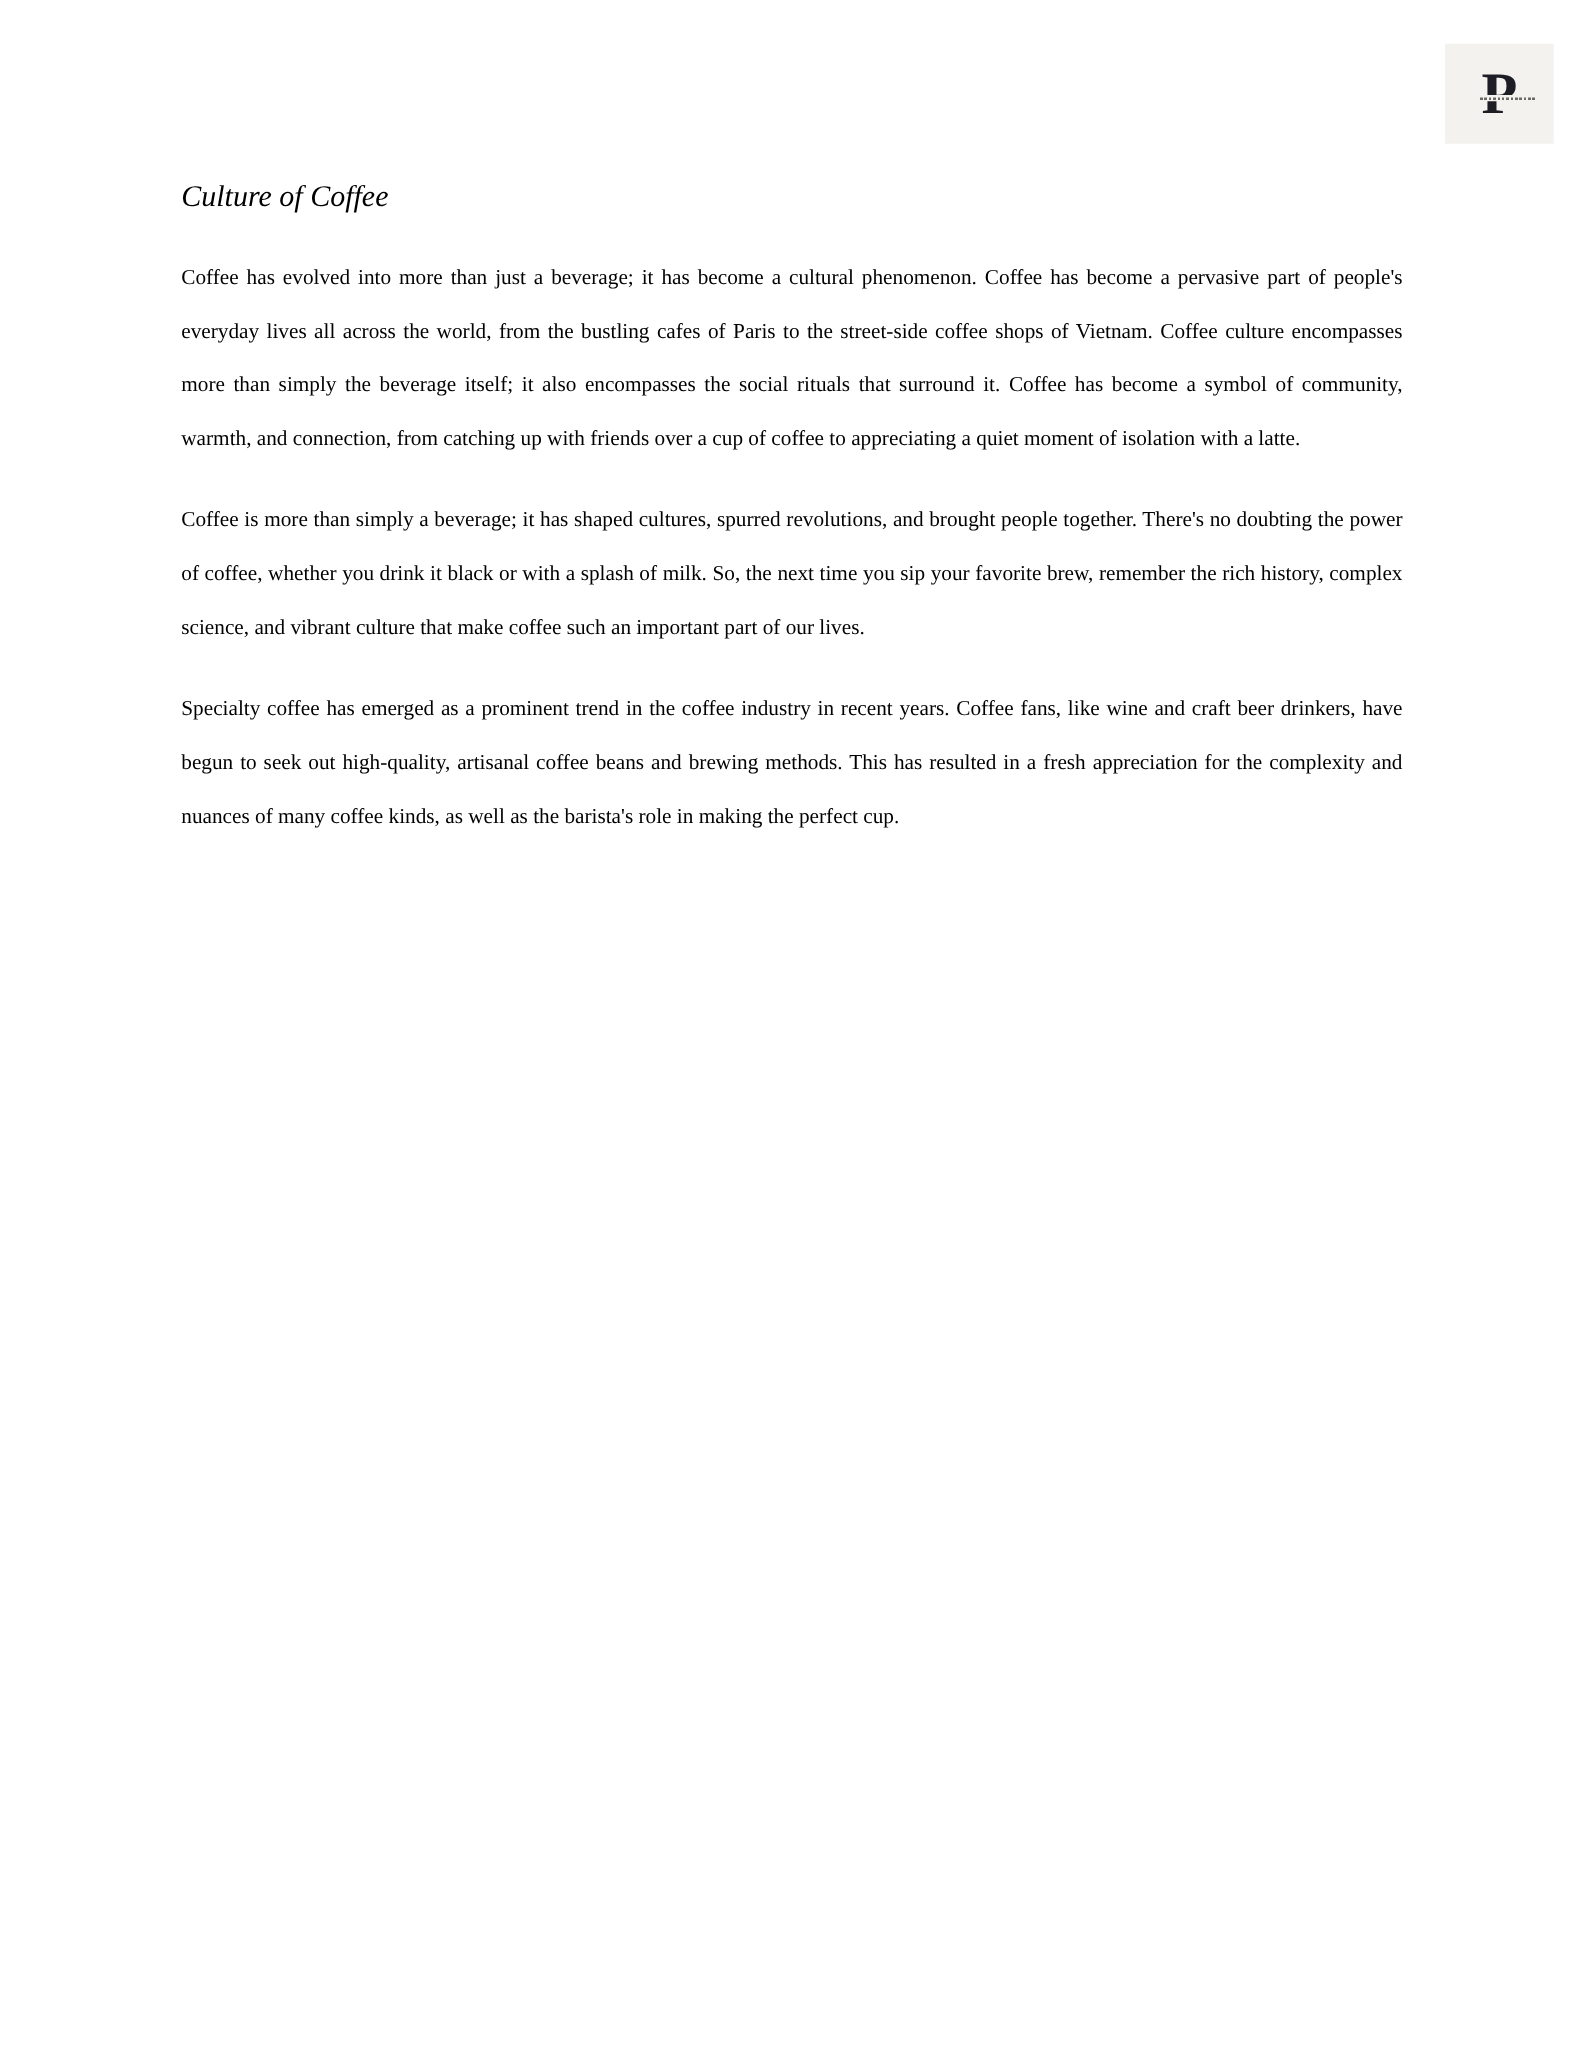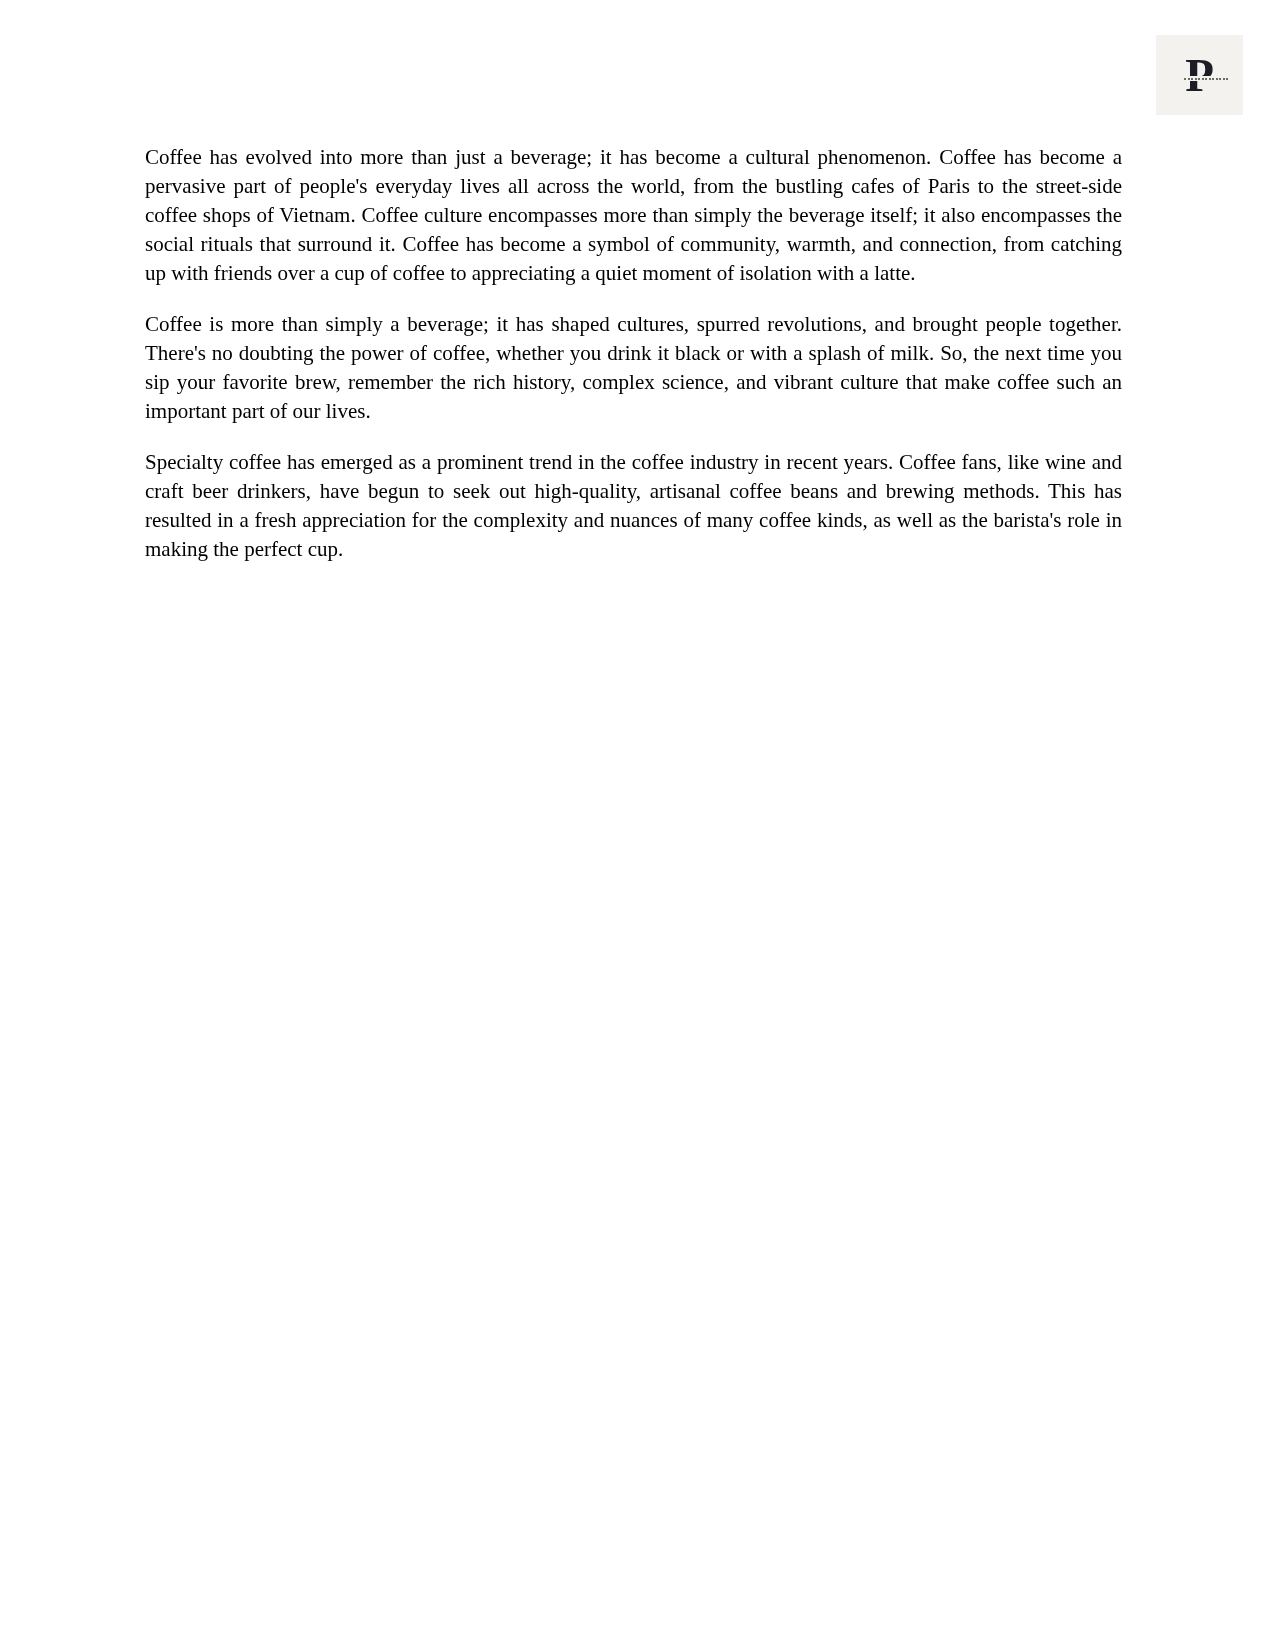--- a/index.html
+++ b/index.html
@@ -76,22 +76,22 @@
     width: 977px;
   }
   .doc-title {
     font-style: italic;
     font-size: 24px;
     line-height: 30px;
     margin: 0 0 27px 0;
     font-weight: normal;
   }
   .doc p {
-    font-size: 21px;
-    line-height: 29px;
+    font-size: 17px;
+    line-height: 43px;
     margin: 0 0 22px 0;
     text-align: justify;
   }
   .doc p:last-child {
     margin-bottom: 0;
   }
 </style>
 </head>
 <body>
 
@@ -100,18 +100,19 @@
   <div class="logo-badge">
     <div class="monogram-wrap">
       <span class="monogram-letter">P</span>
       <span class="monogram-band">
         <span class="monogram-band-text"></span>
       </span>
     </div>
   </div>
 
   <div class="doc">
+    <h1 class="doc-title">Culture of Coffee</h1>
     <p>Coffee has evolved into more than just a beverage; it has become a cultural phenomenon. Coffee has become a pervasive part of people's everyday lives all across the world, from the bustling cafes of Paris to the street-side coffee shops of Vietnam. Coffee culture encompasses more than simply the beverage itself; it also encompasses the social rituals that surround it. Coffee has become a symbol of community, warmth, and connection, from catching up with friends over a cup of coffee to appreciating a quiet moment of isolation with a latte.</p>
     <p>Coffee is more than simply a beverage; it has shaped cultures, spurred revolutions, and brought people together. There's no doubting the power of coffee, whether you drink it black or with a splash of milk. So, the next time you sip your favorite brew, remember the rich history, complex science, and vibrant culture that make coffee such an important part of our lives.</p>
     <p>Specialty coffee has emerged as a prominent trend in the coffee industry in recent years. Coffee fans, like wine and craft beer drinkers, have begun to seek out high-quality, artisanal coffee beans and brewing methods. This has resulted in a fresh appreciation for the complexity and nuances of many coffee kinds, as well as the barista's role in making the perfect cup.</p>
   </div>
 
 </div>
 
 </body></html>

